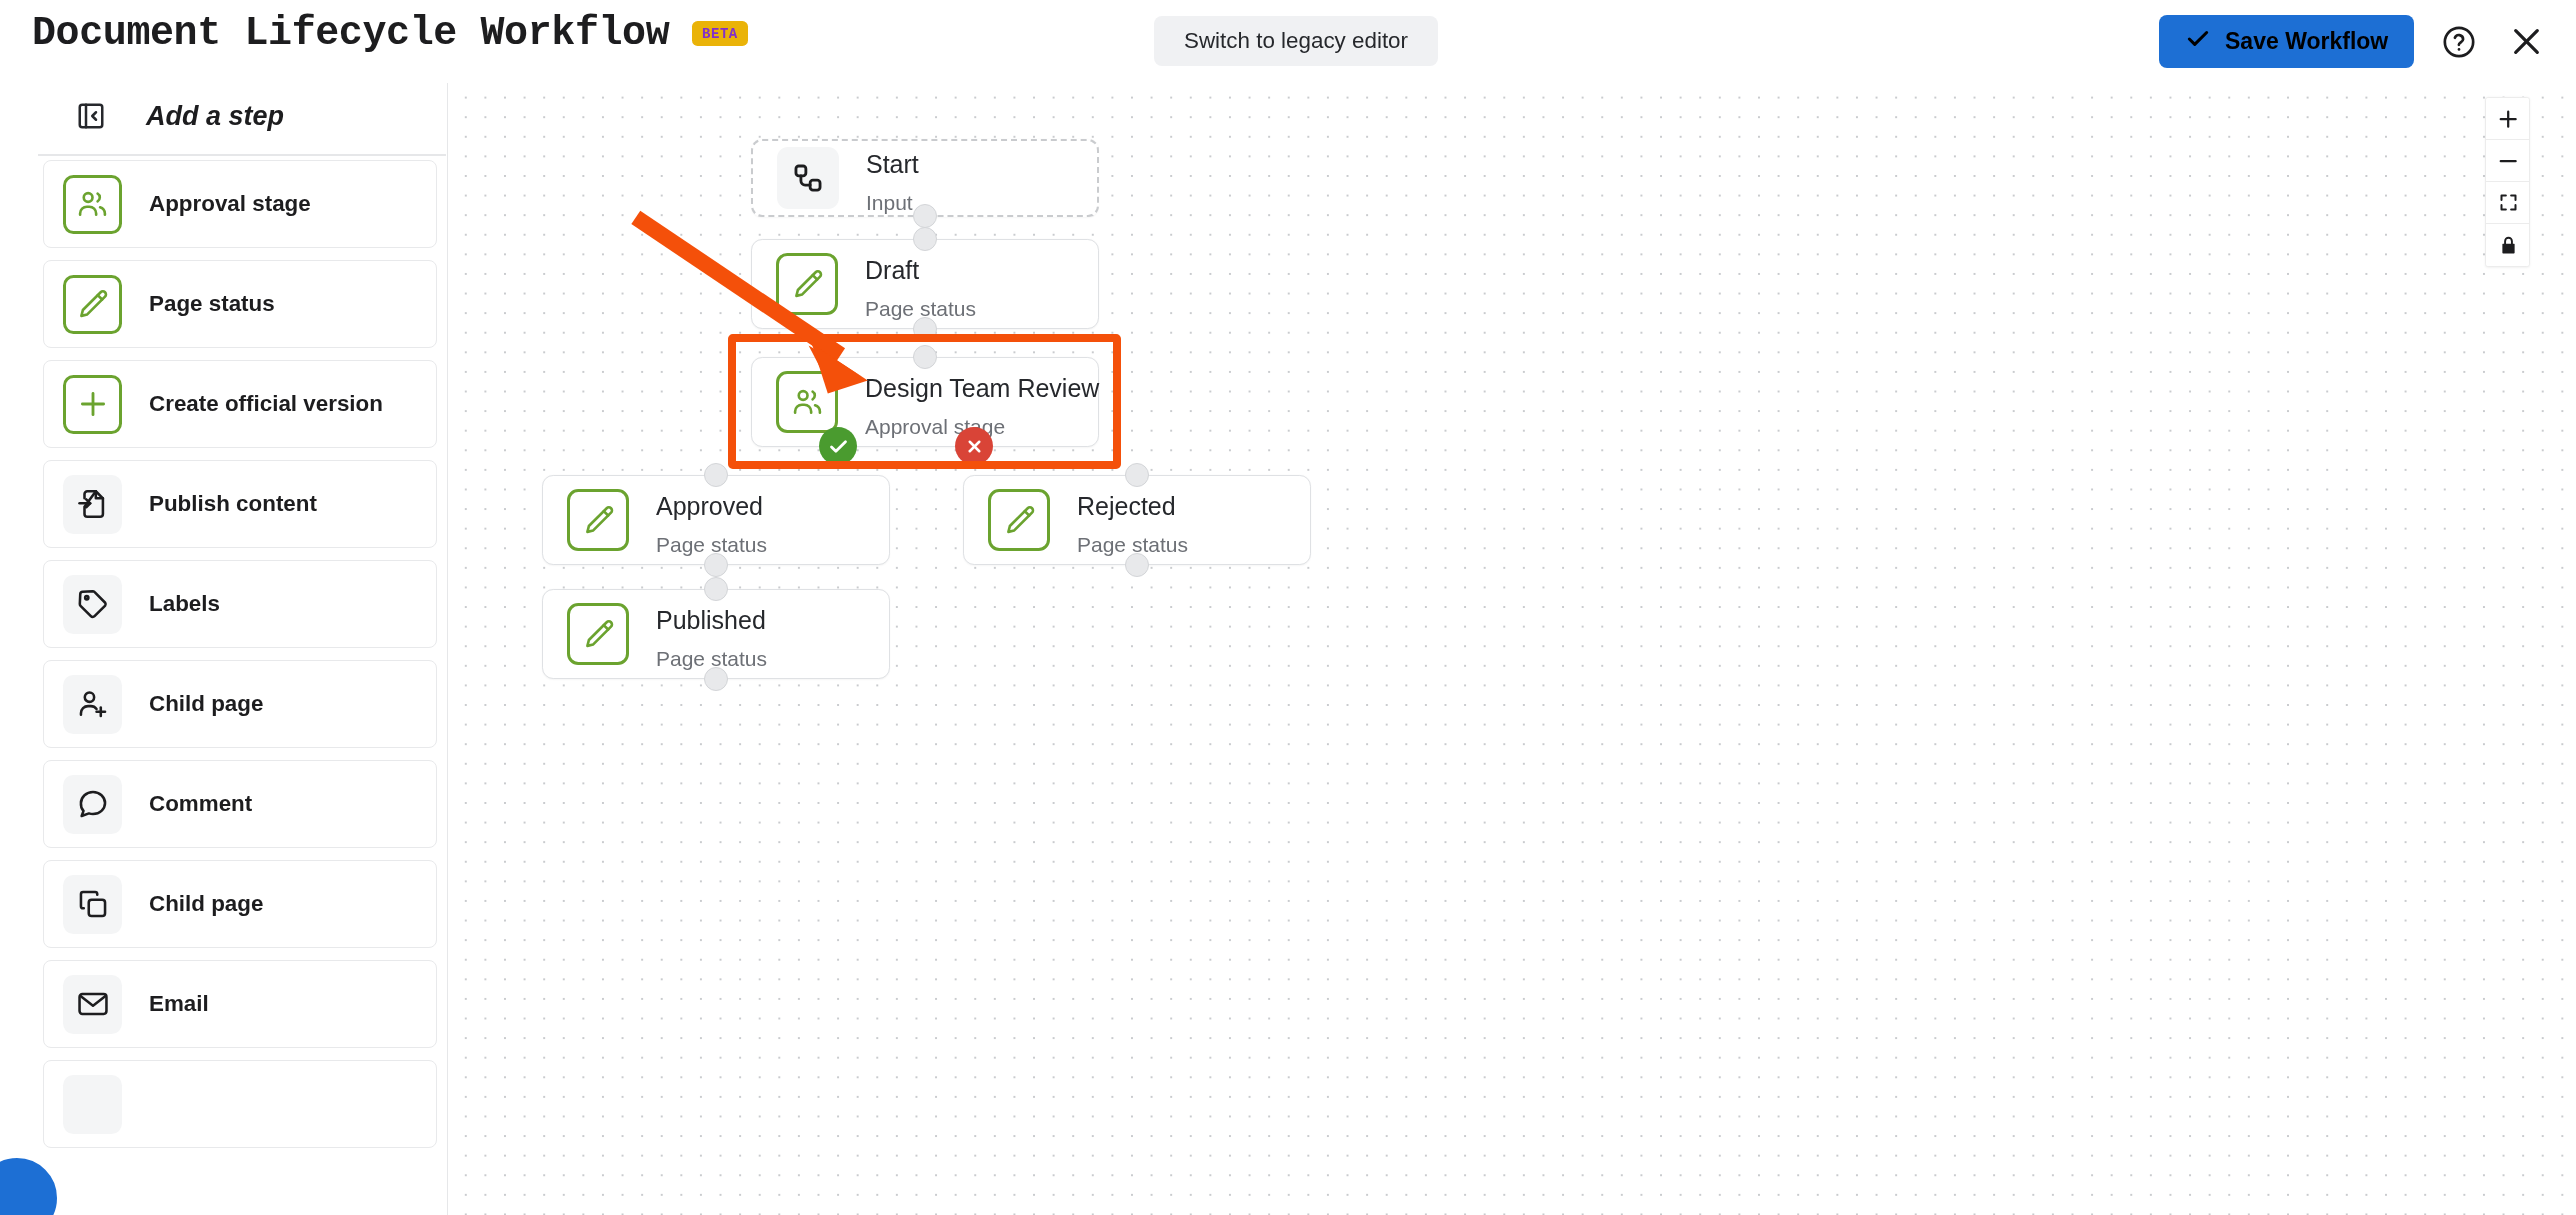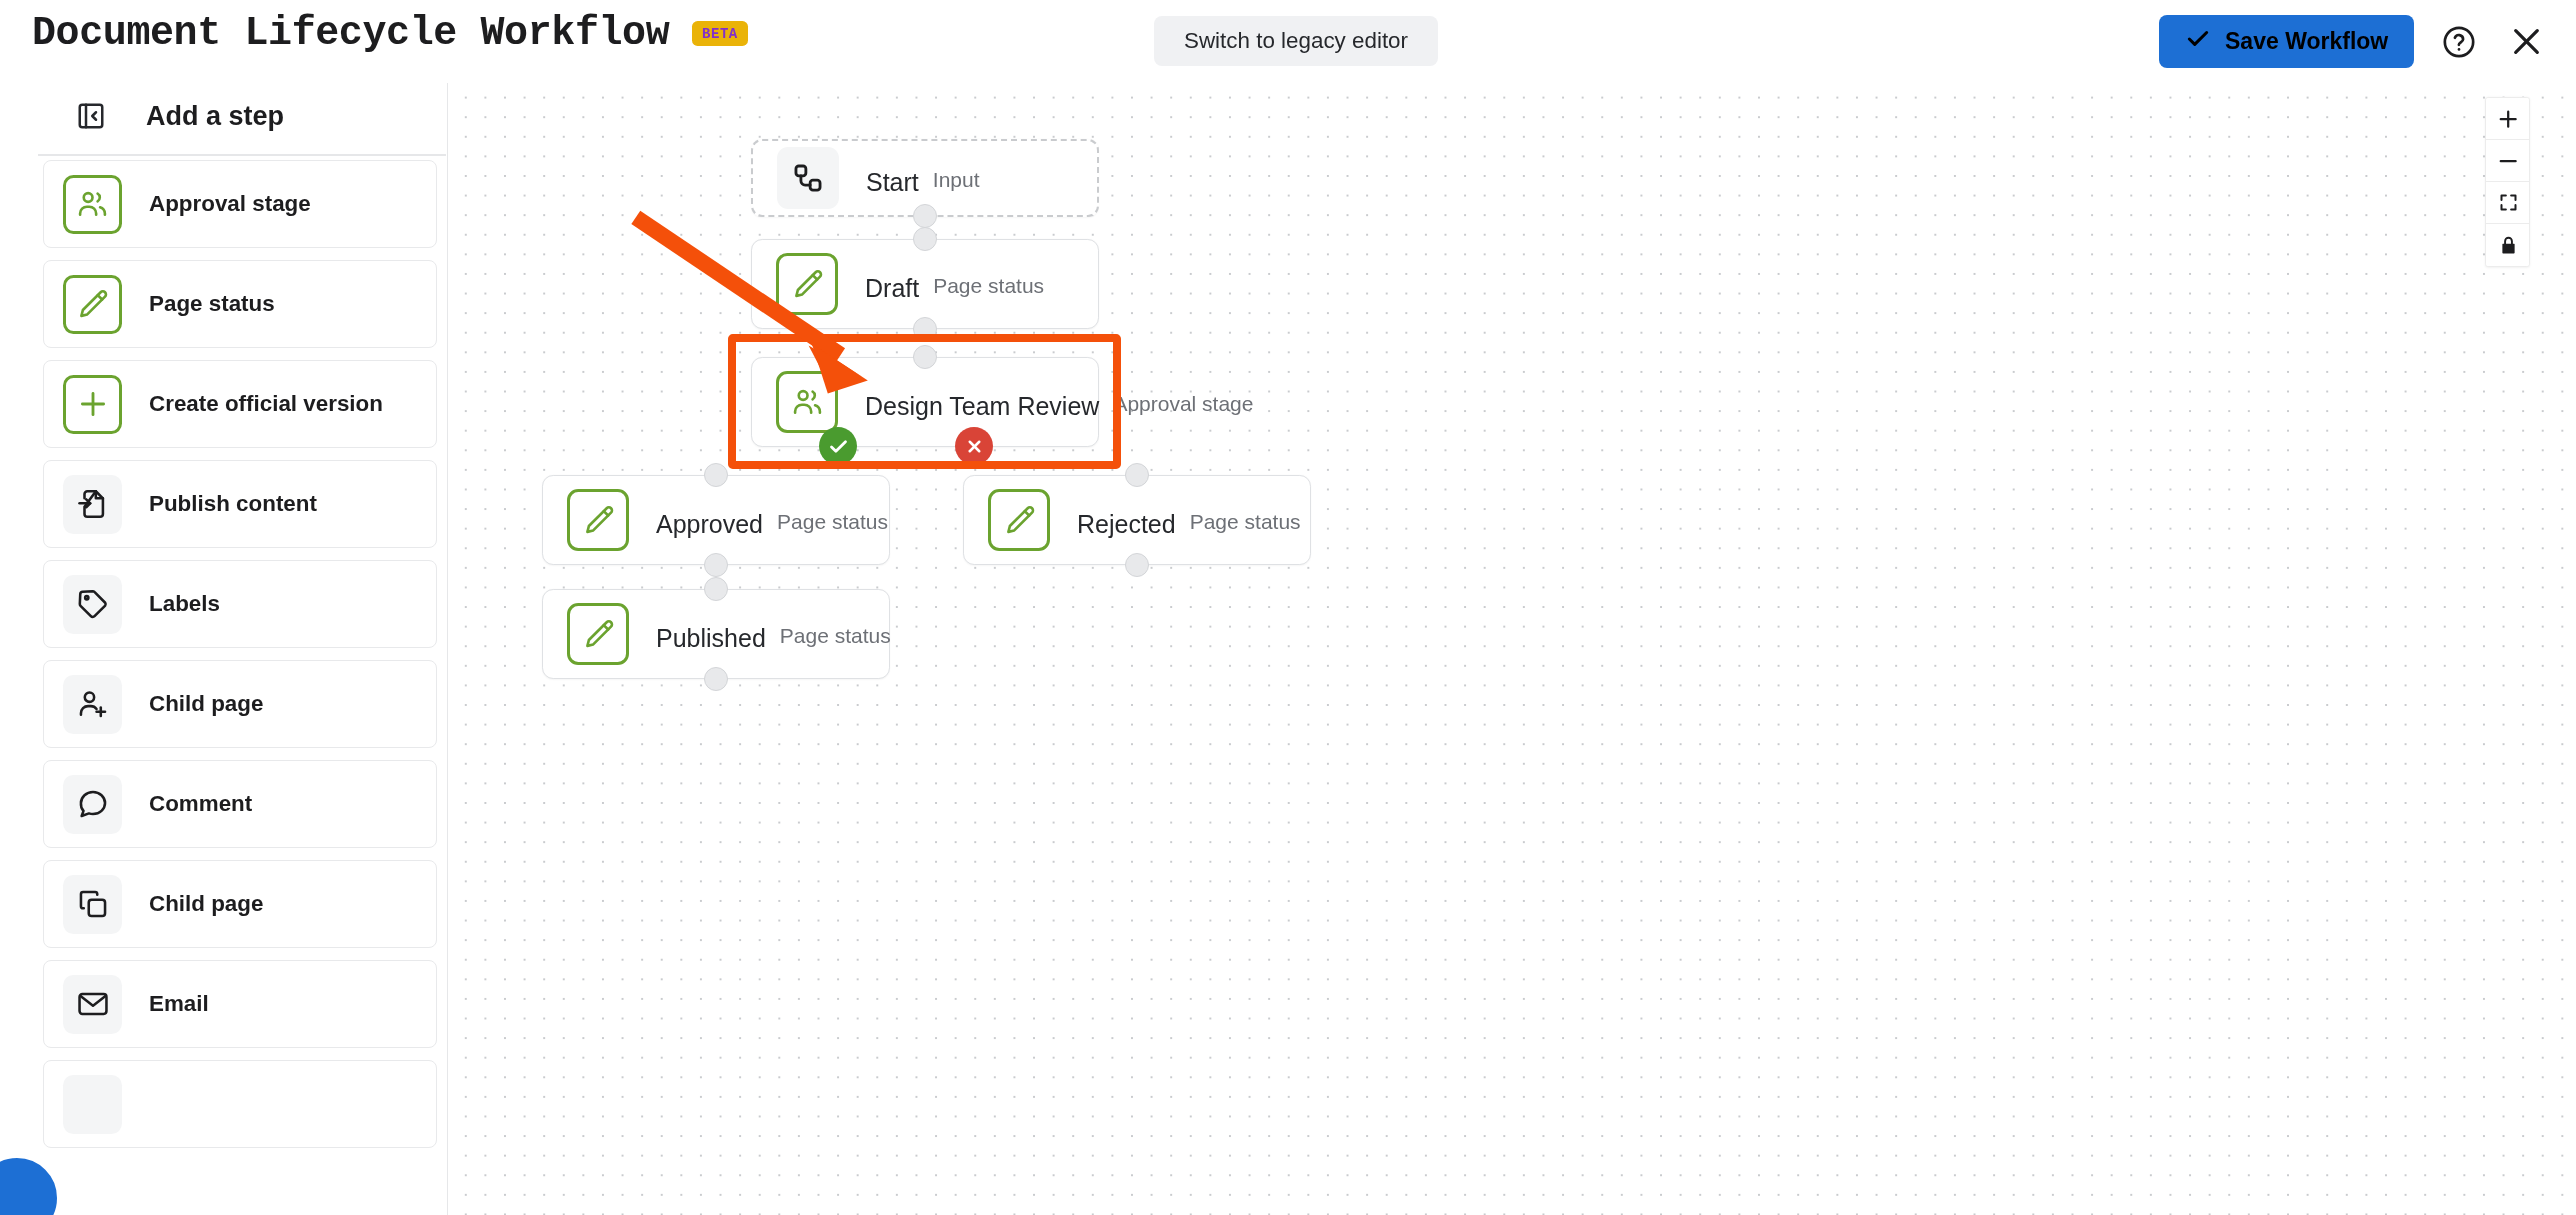--- a/index.html
+++ b/index.html
@@ -117,20 +117,21 @@
   }
   .sidebar-header {
     position: absolute;
     top: 83px; left: 0;
     width: 447px;
     height: 66px;
     display: flex;
     align-items: center;
     padding-left: 74px;
     gap: 38px;
+    font-style: italic;
   }
   .panel-collapse-icon {
     width: 34px; height: 34px;
     display: flex; align-items: center; justify-content: center;
     cursor: pointer;
     color: #26282c;
   }
   .sidebar-title {
     font-size: 27px;
     font-weight: 700;
@@ -236,21 +237,21 @@
   }
   .node-icon-box.green {
     border: 3.2px solid #6ba32f;
     background: #ffffff;
     color: #6ba32f;
   }
   .node-icon-box.gray {
     background: #f4f5f6;
     color: #1d1d1f;
   }
-  .node-text { display: flex; flex-direction: row; gap: 14px; margin-top: 9px; }
+  .node-text { display: flex; flex-direction: column; gap: 14px; margin-top: 9px; }
   .node-title {
     font-size: 25px;
     color: #26282c;
     line-height: 1.05;
     white-space: nowrap;
   }
   .node-sub {
     font-size: 21px;
     color: #6d7076;
     line-height: 1.05;

